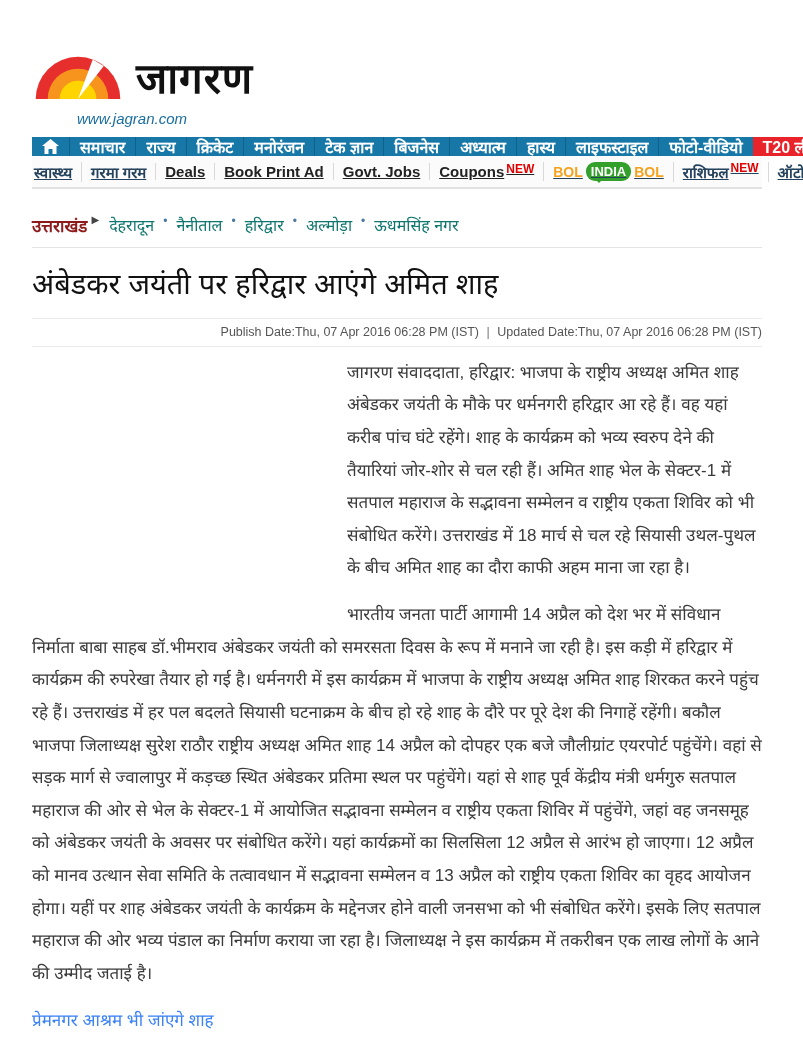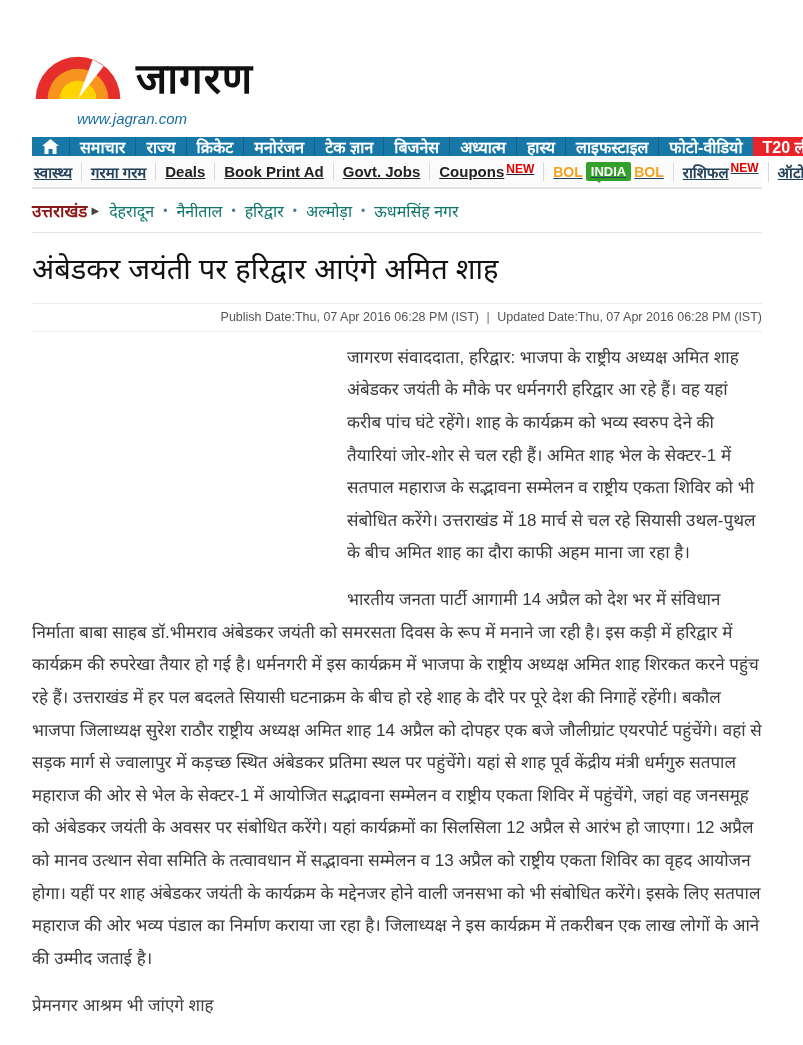--- a/index.html
+++ b/index.html
@@ -60,31 +60,31 @@
   .sub-nav .sub-item:first-child { border-left: none; padding-left: 2px; }
   .sub-nav .sub-item.en { color: #222; }
   .new-badge {
     color: #e00000; font-size: 12px; font-weight: bold;
     margin-left: 2px; position: relative; top: -1px;
   }
   .bol-group { display: flex; align-items: center; gap: 3px; }
   .bol-text { color: #f5a21d; font-weight: bold; font-size: 14px; }
   .india-badge {
     background: #33a02c; color: #fff; font-weight: bold; font-size: 13px;
-    padding: 2px 5px; border-radius: 2px; position: relative;
+    padding: 2px 5px; border-radius: 9px; position: relative;
   }
   .india-badge::after {
     content: ""; position: absolute; left: 10px; bottom: -5px;
     border: 3px solid transparent; border-top-color: #33a02c;
   }
 
   
   .crumb-row {
-    display: flex; align-items: center;
-    padding: 10px 0 10px 0;
+    display: flex; 
+    padding: 25px 0 10px 0;
     border-bottom: 1px solid #e5e5e5;
     font-size: 16px;
   }
   .crumb-section { color: #8e1b1b; font-weight: bold; font-size: 17px; cursor: pointer; }
   .crumb-arrow { color: #444; font-size: 10px; margin: 0 10px 0 4px; }
   .crumb-link { color: #0f766e; cursor: pointer; }
   .crumb-dot { color: #4b77a0; margin: 0 9px; font-size: 12px; }
 
   
   .article-title {
@@ -101,21 +101,21 @@
 
   .article-body {
     padding-top: 10px;
     font-size: 17px; line-height: 1.92; color: #3a3a3a;
   }
   .media-placeholder {
     float: left; width: 303px; height: 242px;
     margin: 0 12px 6px 0; background: #fff;
   }
   .article-body p { margin-bottom: 14px; }
-  .article-subhead { font-size: 17px; color: #404040; margin-bottom: 14px; }
+  .article-subhead { font-size: 17px; color: #3b82f6; margin-bottom: 14px; }
 </style>
 </head>
 <body>
 
 <div class="page">
   <div class="content">
 
     <div class="header">
       <div class="logo-row">
         <span>

